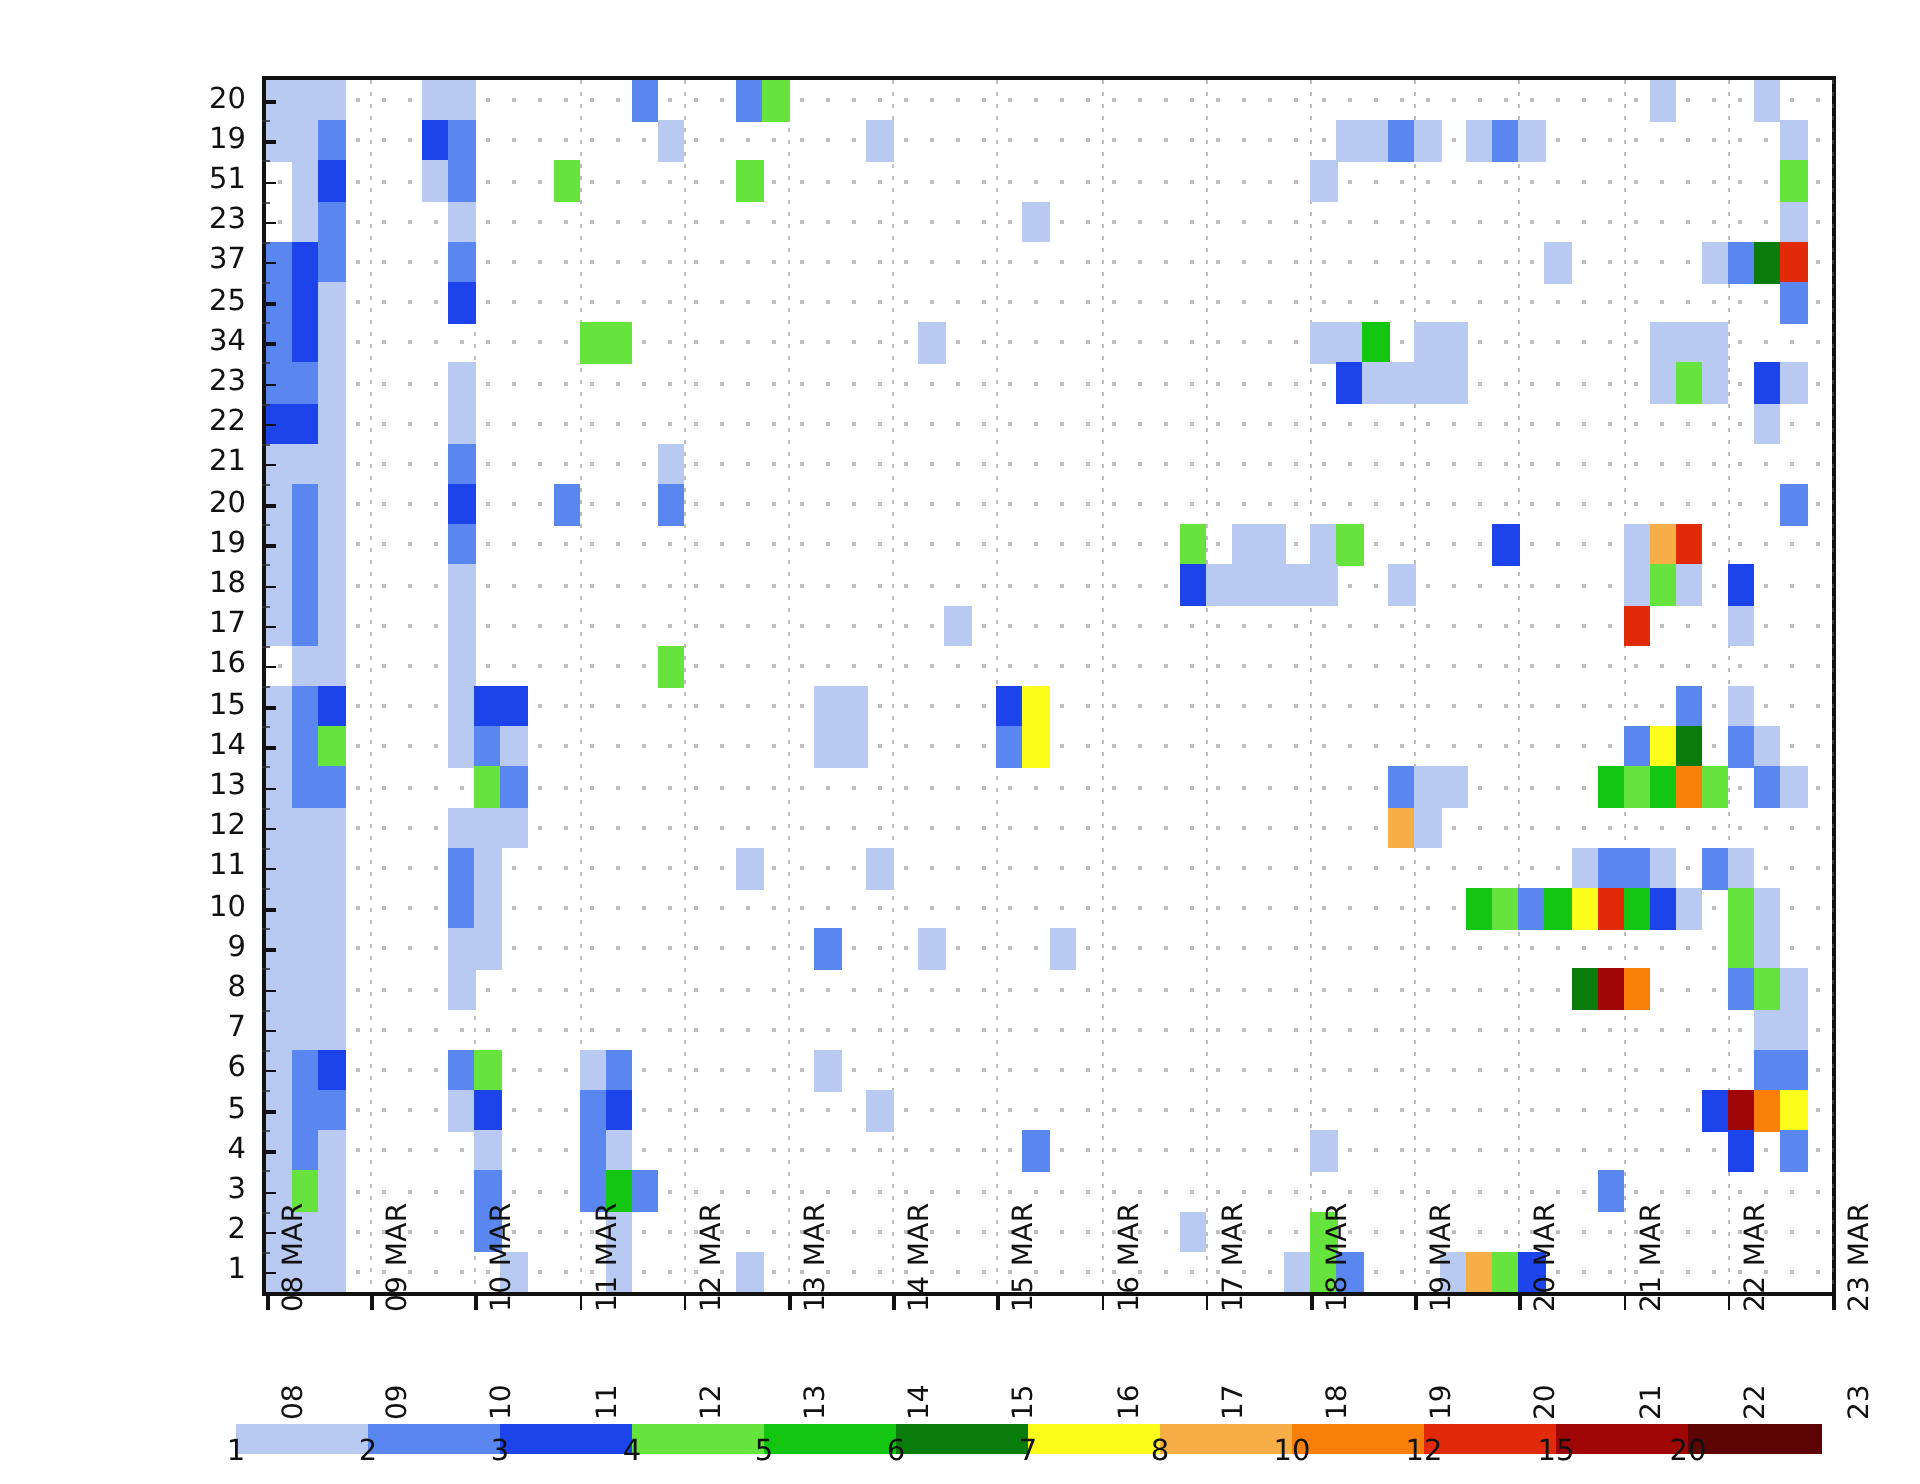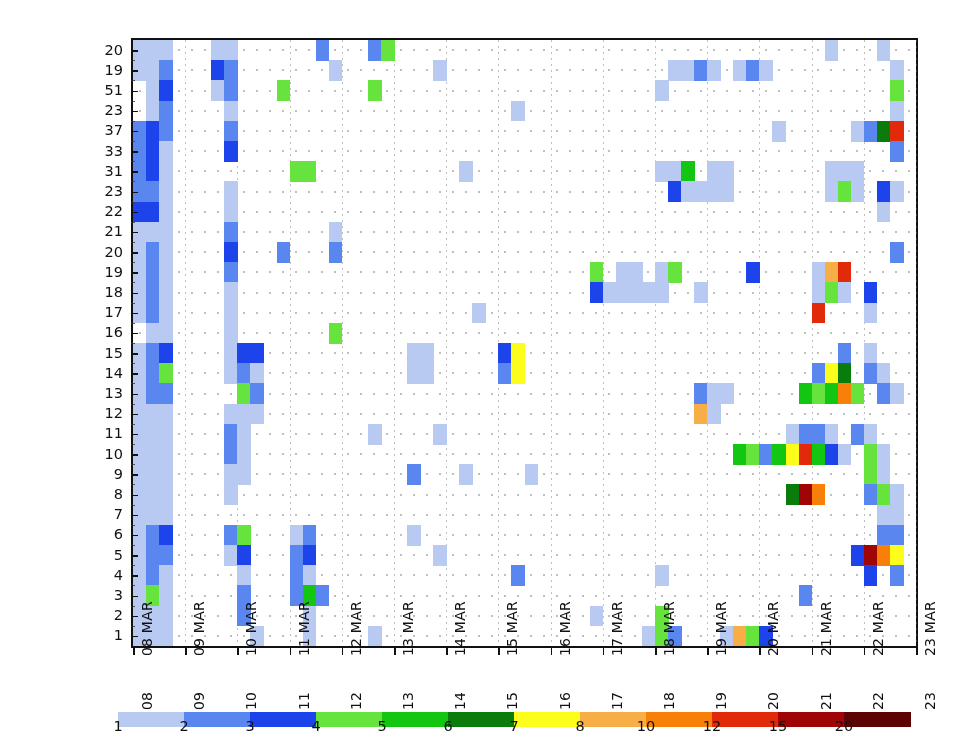--- a/index.html
+++ b/index.html
@@ -2184,24 +2184,24 @@
       <div class="ytickmark minor" style="top: 80.4px;"></div>
       <div class="ytick" style="left: 97px; top: 83px;">51</div>
       <div class="ytickmark" style="top: 90.5px;"></div>
       <div class="ytickmark minor" style="top: 100.6px;"></div>
       <div class="ytick" style="left: 97px; top: 103.2px;">23</div>
       <div class="ytickmark" style="top: 110.7px;"></div>
       <div class="ytickmark minor" style="top: 120.8px;"></div>
       <div class="ytick" style="left: 97px; top: 123.4px;">37</div>
       <div class="ytickmark" style="top: 130.9px;"></div>
       <div class="ytickmark minor" style="top: 141px;"></div>
-      <div class="ytick" style="left: 97px; top: 143.6px;">33</div>
+      <div class="ytick" style="left: 97px; top: 143.6px;">25</div>
       <div class="ytickmark" style="top: 151.1px;"></div>
       <div class="ytickmark minor" style="top: 161.2px;"></div>
-      <div class="ytick" style="left: 97px; top: 163.8px;">31</div>
+      <div class="ytick" style="left: 97px; top: 163.8px;">34</div>
       <div class="ytickmark" style="top: 171.3px;"></div>
       <div class="ytickmark minor" style="top: 181.4px;"></div>
       <div class="ytick" style="left: 97px; top: 184px;">23</div>
       <div class="ytickmark" style="top: 191.5px;"></div>
       <div class="ytickmark minor" style="top: 201.6px;"></div>
       <div class="ytick" style="left: 97px; top: 204.2px;">22</div>
       <div class="ytickmark" style="top: 211.7px;"></div>
       <div class="ytickmark minor" style="top: 221.8px;"></div>
       <div class="ytick" style="left: 97px; top: 224.4px;">21</div>
       <div class="ytickmark" style="top: 231.9px;"></div>

